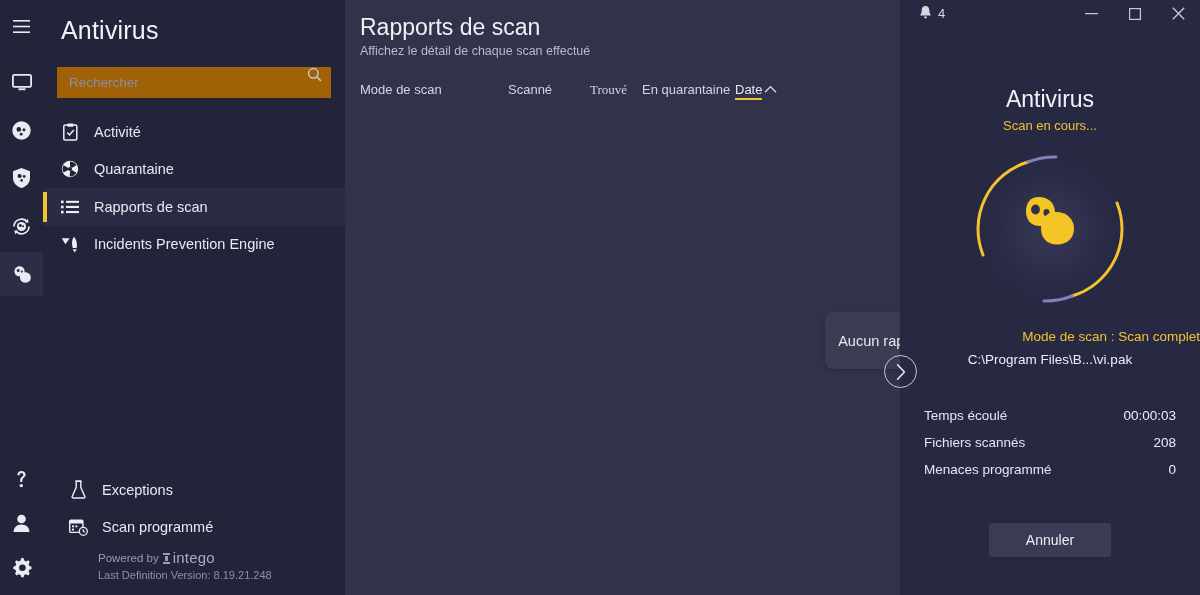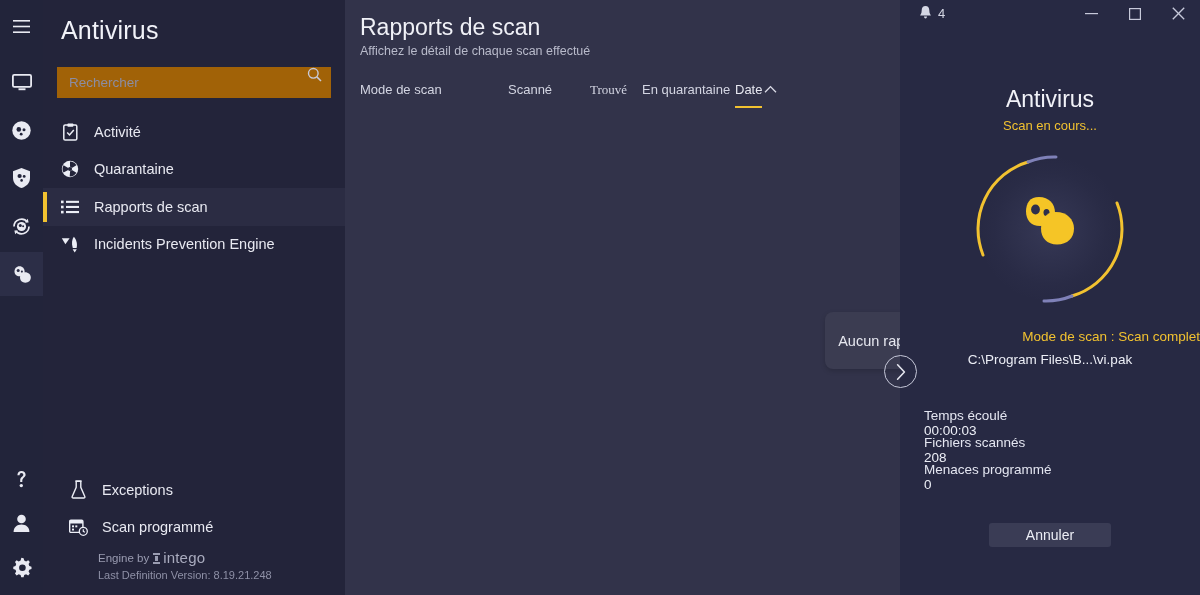--- a/index.html
+++ b/index.html
@@ -88,21 +88,21 @@
 
   .col-head {
     position: absolute; left: 15px; top: 82px; right: 0; height: 20px;
     font-size: 13px; color: #d3d5e2;
   }
   .col-head span { position: absolute; top: 0; white-space: nowrap; text-align: right; }
   .c-mode { left: 0; }
   .c-scanne { left: 148px; }
   .c-trouve { left: 230px; font-family: Liberation Serif, serif; }
   .c-quar { left: 282px; }
-  .c-date { left: 375px; color: #e7e8f0; border-bottom: 2px solid #f2c230; padding-bottom: 9px; }
+  .c-date { left: 375px; color: #e7e8f0; border-bottom: 2px solid #f2c230; padding-bottom: 1px; }
   .c-caret { left: 404px; top: 1px; color: #dcdde8; }
 
   .empty-msg {
     position: absolute; left: 480px; top: 312px; width: 298px; height: 57px;
     background: #3b3c51; border-radius: 8px;
     display: flex; align-items: center; justify-content: center;
     color: #e7e8f0; font-size: 14.5px;
     box-shadow: 0 2px 5px rgba(0,0,0,.17);
   }
 
@@ -145,27 +145,27 @@
   .chevron-btn {
     position: absolute; left: -16px; top: 355px; width: 33px; height: 33px;
     border-radius: 50%; border: 1px solid #c5c7d8;
     display: flex; align-items: center; justify-content: center;
     color: #e4e5ee; background: transparent;
   }
 
   .stats { position: absolute; left: 24px; right: 24px; top: 408px; }
   .stat-row {
     display: flex; justify-content: space-between; align-items: baseline;
-    height: 27px; font-size: 13.5px; color: #e4e6f1; flex-direction: column;
+    height: 27px; font-size: 13.5px; color: #e4e6f1;
   }
   .stat-val { color: #eceef6; }
 
   .cancel-wrap { position: absolute; left: 0; right: 0; top: 523px; display: flex; justify-content: center; }
   .cancel-btn {
-    width: 122px; height: 24px; background: #3a3c55; border: none; border-radius: 3px;
+    width: 122px; height: 34px; background: #3a3c55; border: none; border-radius: 3px;
     color: #eceef6; font-size: 14px; font-family: "Liberation Sans", sans-serif;
     display: flex; align-items: center; justify-content: center;
   }
 </style>
 </head>
 <body>
 
 <div class="app">
 
   <div class="rail">
@@ -342,21 +342,21 @@
             <circle cx="14.3" cy="13.3" r="4" fill="#23243a" stroke="currentColor" stroke-width="1.3"></circle>
             <path d="M14.3 11.2 L14.3 13.4 L15.9 14.2" fill="none" stroke="currentColor" stroke-width="1.2"></path>
           </svg>
         </span>
         <span class="nav-label">Scan programmé</span>
       </div>
     </div>
 
     <div class="powered">
       <div class="powered-row1">
-        <span>Engine by</span>
+        <span>Powered by</span>
         <span class="intego-mark"></span>
         <span class="intego-word">intego</span>
       </div>
       <div class="powered-row2">Last Definition Version: 8.19.21.248</div>
     </div>
   </div>
 
   <div class="main">
     <div class="main-head">
       <div class="main-title">Rapports de scan</div>

